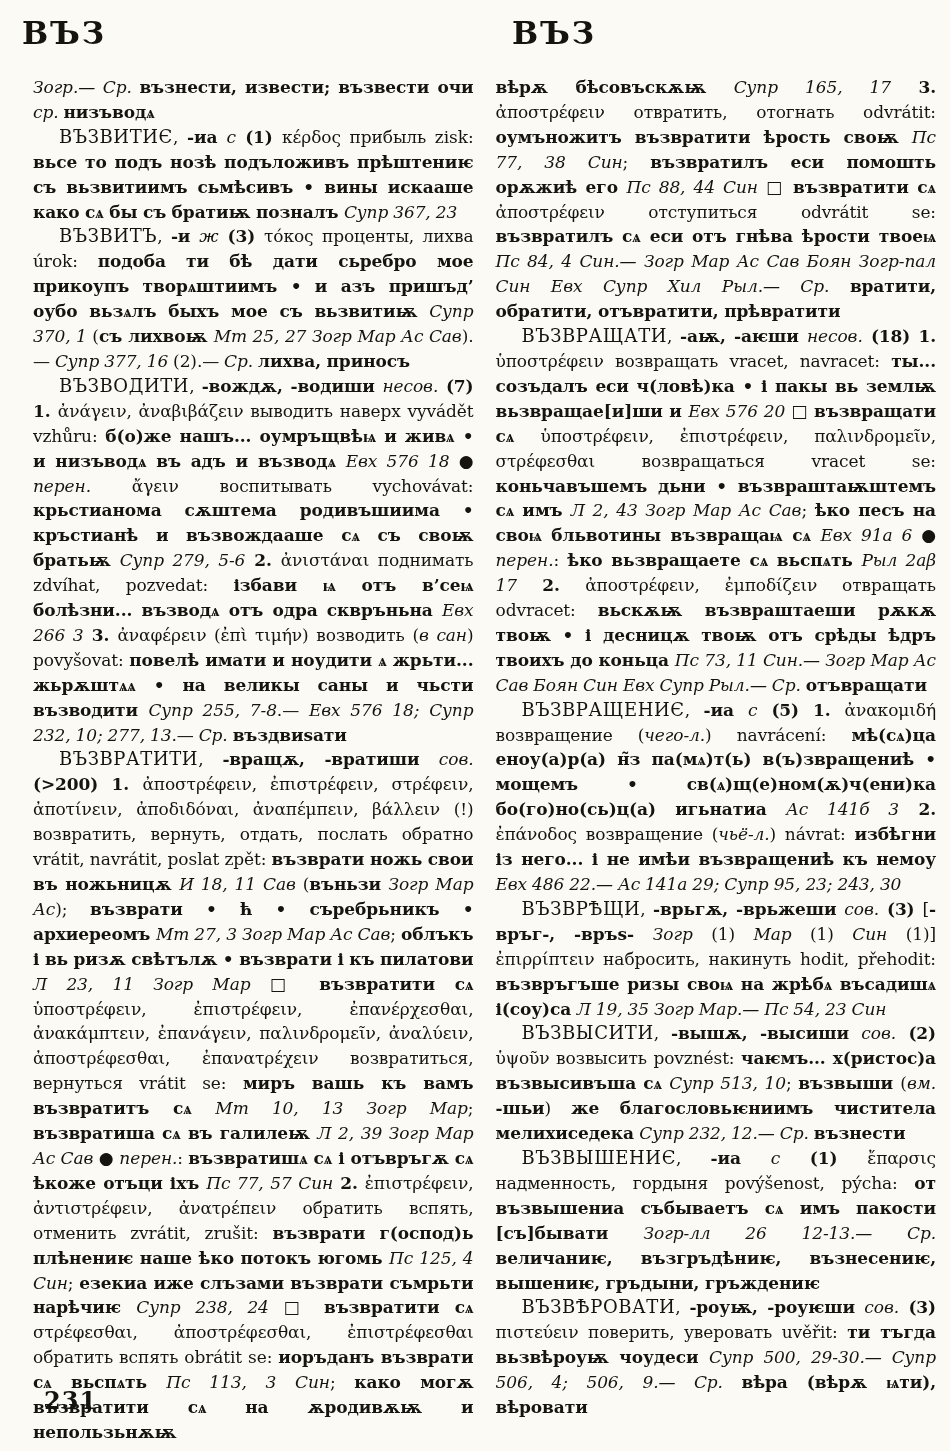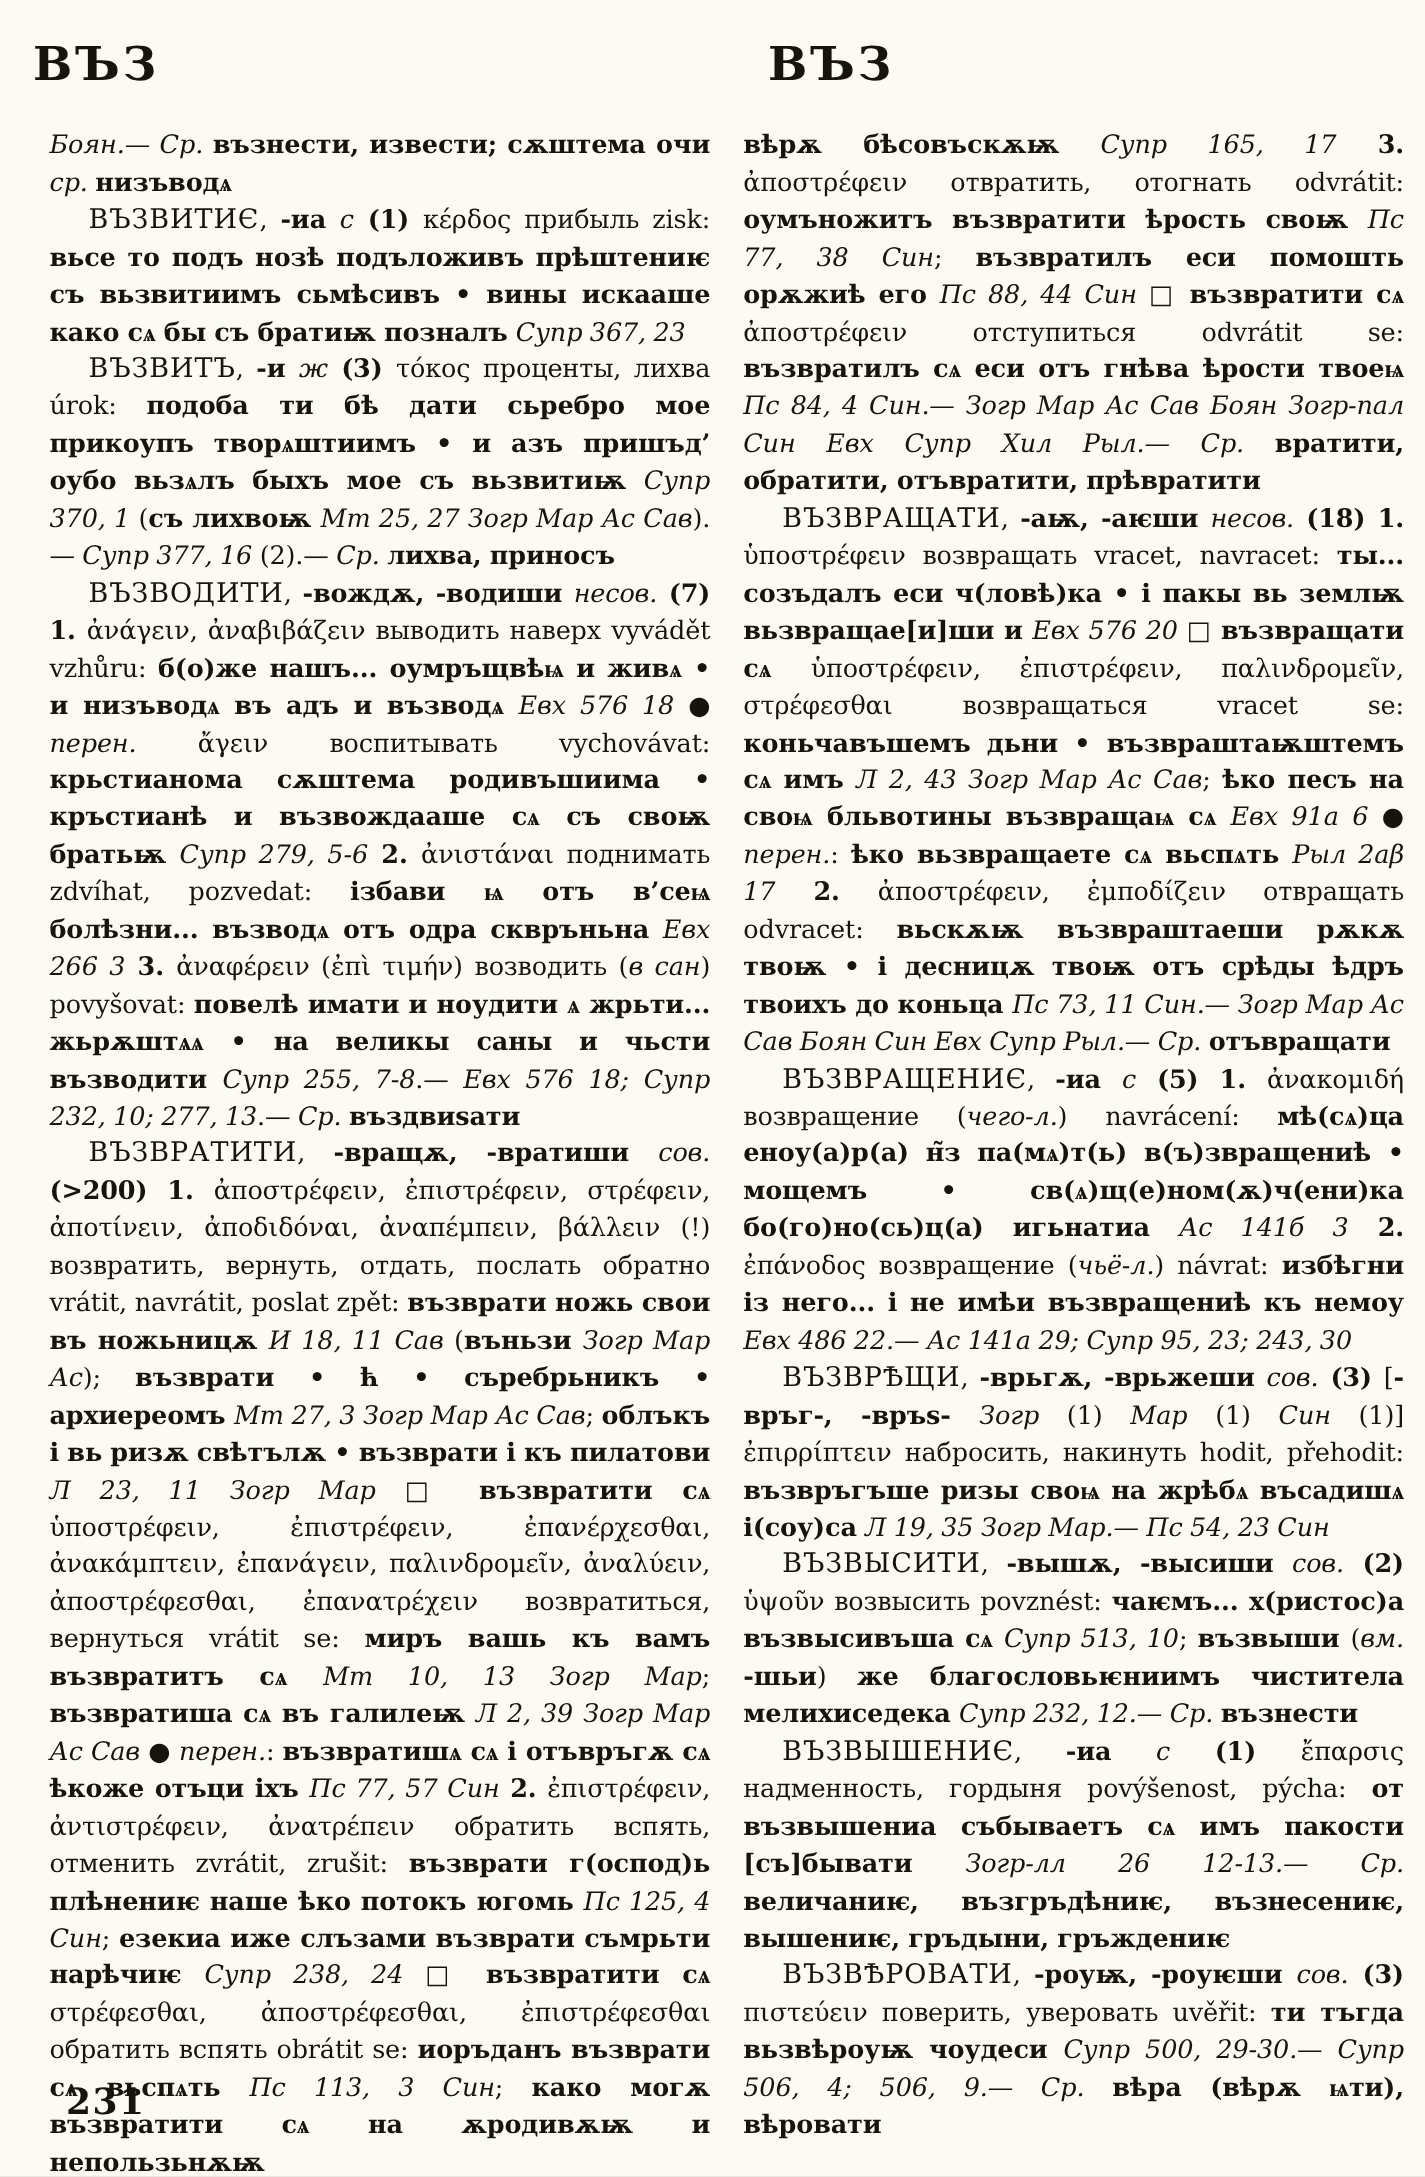--- a/index.html
+++ b/index.html
@@ -5,21 +5,21 @@
   html,body{margin:0;padding:0;background:#d9d7d2;}
   .page{
     position:relative;
     width:950px;height:1451px;
     margin:0 auto;
     background:#fbfaf4;
     color:#17140f;
     font-family:"DejaVu Serif", serif;
     overflow:hidden;
   }
-  .runheads{display:flex;padding-top:28px;}
+  .runheads{display:flex;padding-top:18px;}
   .rh{font-weight:bold;font-size:31px;letter-spacing:2px;line-height:1;}
   .rh-left{flex:0 0 457px;padding-left:22px;box-sizing:border-box;}
   .rh-right{padding-left:55px;}
   .cols{display:flex;gap:22px;padding:26px 14px 0 33px;}
   .col{width:441px;box-sizing:border-box;}
   .para{
     margin:0;
     font-size:17px;
     line-height:24.9px;
     text-align:justify;
@@ -42,21 +42,21 @@
 </head>
 <body>
 
 <div class="page">
   <div class="runheads">
     <div class="rh rh-left">ВЪЗ</div>
     <div class="rh rh-right">ВЪЗ</div>
   </div>
   <div class="cols">
     <div class="col">
-        <p class="para cont"><span class="s-i">Боян.— Ср. </span><span class="s-o">възнести, извести; сѫштема очи </span><span class="s-i">ср. </span><span class="s-o">низъводѧ</span></p>
+        <p class="para cont"><span class="s-i">Зогр.— Ср. </span><span class="s-o">възнести, извести; възвести очи </span><span class="s-i">ср. </span><span class="s-o">низъводѧ</span></p>
         <p class="para entry"><span class="s-h">ВЪЗВИТИЄ</span><span class="s-r">, </span><span class="s-o">-иа </span><span class="s-i">с</span><span class="s-b"> (1) </span><span class="s-g">κέρδος</span><span class="s-r"> прибыль zisk: </span><span class="s-o">вьсе то подъ нозѣ подъложивъ прѣштениѥ съ вьзвитиимъ сьмѣсивъ • вины искааше како сѧ бы съ братиѭ позналъ </span><span class="s-i">Супр 367, 23</span></p>
         <p class="para entry"><span class="s-h">ВЪЗВИТЪ</span><span class="s-r">, </span><span class="s-o">-и </span><span class="s-i">ж</span><span class="s-b"> (3) </span><span class="s-g">τόκος</span><span class="s-r"> проценты, лихва úrok: </span><span class="s-o">подоба ти бѣ дати сьребро мое прикоупъ творѧштиимъ • и азъ пришъд’ оубо вьзѧлъ быхъ мое съ вьзвитиѭ </span><span class="s-i">Супр 370, 1</span><span class="s-r"> (</span><span class="s-o">съ лихвоѭ </span><span class="s-i">Мт 25, 27 Зогр Мар Ас Сав</span><span class="s-r">).— </span><span class="s-i">Супр 377, 16</span><span class="s-r"> (2).— </span><span class="s-i">Ср. </span><span class="s-o">лихва, приносъ</span></p>
         <p class="para entry"><span class="s-h">ВЪЗВОДИТИ</span><span class="s-r">, </span><span class="s-o">-вождѫ, -водиши </span><span class="s-i">несов.</span><span class="s-b"> (7) 1. </span><span class="s-g">ἀνάγειν, ἀναβιβάζειν</span><span class="s-r"> выводить наверх vyvádět vzhůru: </span><span class="s-o">б(о)же нашъ... оумръщвѣѩ и живѧ • и низъводѧ въ адъ и възводѧ </span><span class="s-i">Евх 576 18</span><span class="s-r"> ● </span><span class="s-i">перен. </span><span class="s-g">ἄγειν</span><span class="s-r"> воспитывать vychovávat: </span><span class="s-o">крьстианома сѫштема родивъшиима • кръстианѣ и възвождааше сѧ съ своѭ братьѭ </span><span class="s-i">Супр 279, 5-6</span><span class="s-b"> 2. </span><span class="s-g">ἀνιστάναι</span><span class="s-r"> поднимать zdvíhat, pozvedat: </span><span class="s-o">ізбави ѩ отъ в’сеѩ болѣзни... възводѧ отъ одра сквръньна </span><span class="s-i">Евх 266 3</span><span class="s-b"> 3. </span><span class="s-g">ἀναφέρειν (ἐπὶ τιμήν)</span><span class="s-r"> возводить (</span><span class="s-i">в сан</span><span class="s-r">) povyšovat: </span><span class="s-o">повелѣ имати и ноудити ѧ жрьти... жьрѫштѧѧ • на великы саны и чьсти възводити </span><span class="s-i">Супр 255, 7-8</span><span class="s-r">.— </span><span class="s-i">Евх 576 18; Супр 232, 10; 277, 13</span><span class="s-r">.— </span><span class="s-i">Ср. </span><span class="s-o">въздвиѕати</span></p>
         <p class="para entry"><span class="s-h">ВЪЗВРАТИТИ</span><span class="s-r">, </span><span class="s-o">-вращѫ, -вратиши </span><span class="s-i">сов.</span><span class="s-b"> (&gt;200) 1. </span><span class="s-g">ἀποστρέφειν, ἐπιστρέφειν, στρέφειν, ἀποτίνειν, ἀποδιδόναι, ἀναπέμπειν, βάλλειν</span><span class="s-r"> (!) возвратить, вернуть, отдать, послать обратно vrátit, navrátit, poslat zpět: </span><span class="s-o">възврати ножь свои въ ножьницѫ </span><span class="s-i">И 18, 11 Сав</span><span class="s-r"> (</span><span class="s-o">въньзи </span><span class="s-i">Зогр Мар Ас</span><span class="s-r">); </span><span class="s-o">възврати • ћ • съребрьникъ • архиереомъ </span><span class="s-i">Мт 27, 3 Зогр Мар Ас Сав</span><span class="s-r">; </span><span class="s-o">облъкъ і вь ризѫ свѣтълѫ • възврати і къ пилатови </span><span class="s-i">Л 23, 11 Зогр Мар</span><span class="s-r"> □ </span><span class="s-o">възвратити сѧ </span><span class="s-g">ὑποστρέφειν, ἐπιστρέφειν, ἐπανέρχεσθαι, ἀνακάμπτειν, ἐπανάγειν, παλινδρομεῖν, ἀναλύειν, ἀποστρέφεσθαι, ἐπανατρέχειν</span><span class="s-r"> возвратиться, вернуться vrátit se: </span><span class="s-o">миръ вашь къ вамъ възвратитъ сѧ </span><span class="s-i">Мт 10, 13 Зогр Мар</span><span class="s-r">; </span><span class="s-o">възвратиша сѧ въ галилеѭ </span><span class="s-i">Л 2, 39 Зогр Мар Ас Сав</span><span class="s-r"> ● </span><span class="s-i">перен.</span><span class="s-r">: </span><span class="s-o">възвратишѧ сѧ і отъвръгѫ сѧ ѣкоже отъци іхъ </span><span class="s-i">Пс 77, 57 Син</span><span class="s-b"> 2. </span><span class="s-g">ἐπιστρέφειν, ἀντιστρέφειν, ἀνατρέπειν</span><span class="s-r"> обратить вспять, отменить zvrátit, zrušit: </span><span class="s-o">възврати г(оспод)ь плѣнениѥ наше ѣко потокъ югомь </span><span class="s-i">Пс 125, 4 Син</span><span class="s-r">; </span><span class="s-o">езекиа иже слъзами възврати съмрьти нарѣчиѥ </span><span class="s-i">Супр 238, 24</span><span class="s-r"> □ </span><span class="s-o">възвратити сѧ </span><span class="s-g">στρέφεσθαι, ἀποστρέφεσθαι, ἐπιστρέφεσθαι</span><span class="s-r"> обратить вспять obrátit se: </span><span class="s-o">иоръданъ възврати сѧ вьспѧть </span><span class="s-i">Пс 113, 3 Син</span><span class="s-r">; </span><span class="s-o">како могѫ възвратити сѧ на ѫродивѫѭ и непользьнѫѭ</span></p>
       </div>
     <div class="col">
         <p class="para cont"><span class="s-o">вѣрѫ бѣсовъскѫѭ </span><span class="s-i">Супр 165, 17</span><span class="s-b"> 3. </span><span class="s-g">ἀποστρέφειν</span><span class="s-r"> отвратить, отогнать odvrátit: </span><span class="s-o">оумъножитъ възвратити ѣрость своѭ </span><span class="s-i">Пс 77, 38 Син</span><span class="s-r">; </span><span class="s-o">възвратилъ еси помошть орѫжиѣ его </span><span class="s-i">Пс 88, 44 Син</span><span class="s-r"> □ </span><span class="s-o">възвратити сѧ </span><span class="s-g">ἀποστρέφειν</span><span class="s-r"> отступиться odvrátit se: </span><span class="s-o">възвратилъ сѧ еси отъ гнѣва ѣрости твоеѩ </span><span class="s-i">Пс 84, 4 Син.— Зогр Мар Ас Сав Боян Зогр-пал Син Евх Супр Хил Рыл.— Ср. </span><span class="s-o">вратити, обратити, отъвратити, прѣвратити</span></p>
         <p class="para entry"><span class="s-h">ВЪЗВРАЩАТИ</span><span class="s-r">, </span><span class="s-o">-аѭ, -аѥши </span><span class="s-i">несов.</span><span class="s-b"> (18) 1. </span><span class="s-g">ὑποστρέφειν</span><span class="s-r"> возвращать vracet, navracet: </span><span class="s-o">ты... созъдалъ еси ч(ловѣ)ка • і пакы вь землѭ вьзвращае[и]ши и </span><span class="s-i">Евх 576 20</span><span class="s-r"> □ </span><span class="s-o">възвращати сѧ </span><span class="s-g">ὑποστρέφειν, ἐπιστρέφειν, παλινδρομεῖν, στρέφεσθαι</span><span class="s-r"> возвращаться vracet se: </span><span class="s-o">коньчавъшемъ дьни • възвраштаѭштемъ сѧ имъ </span><span class="s-i">Л 2, 43 Зогр Мар Ас Сав</span><span class="s-r">; </span><span class="s-o">ѣко песъ на своѩ бльвотины възвращаѩ сѧ </span><span class="s-i">Евх 91а 6</span><span class="s-r"> ● </span><span class="s-i">перен.</span><span class="s-r">: </span><span class="s-o">ѣко вьзвращаете сѧ вьспѧть </span><span class="s-i">Рыл 2аβ 17</span><span class="s-b"> 2. </span><span class="s-g">ἀποστρέφειν, ἐμποδίζειν</span><span class="s-r"> отвращать odvracet: </span><span class="s-o">вьскѫѭ възвраштаеши рѫкѫ твоѭ • і десницѫ твоѭ отъ срѣды ѣдръ твоихъ до коньца </span><span class="s-i">Пс 73, 11 Син.— Зогр Мар Ас Сав Боян Син Евх Супр Рыл.— Ср. </span><span class="s-o">отъвращати</span></p>
         <p class="para entry"><span class="s-h">ВЪЗВРАЩЕНИЄ</span><span class="s-r">, </span><span class="s-o">-иа </span><span class="s-i">с</span><span class="s-b"> (5) 1. </span><span class="s-g">ἀνακομιδή</span><span class="s-r"> возвращение (</span><span class="s-i">чего-л.</span><span class="s-r">) navrácení: </span><span class="s-o">мѣ(сѧ)ца еноу(а)р(а) н̃з па(мѧ)т(ь) в(ъ)звращениѣ • мощемъ • св(ѧ)щ(е)ном(ѫ)ч(ени)ка бо(го)но(сь)ц(а) игьнатиа </span><span class="s-i">Ас 141б 3</span><span class="s-b"> 2. </span><span class="s-g">ἐπάνοδος</span><span class="s-r"> возвращение (</span><span class="s-i">чьё-л.</span><span class="s-r">) návrat: </span><span class="s-o">избѣгни із него... і не имѣи възвращениѣ къ немоу </span><span class="s-i">Евх 486 22.— Ас 141а 29; Супр 95, 23; 243, 30</span></p>
         <p class="para entry"><span class="s-h">ВЪЗВРѢЩИ</span><span class="s-r">, </span><span class="s-o">-врьгѫ, -врьжеши </span><span class="s-i">сов.</span><span class="s-b"> (3) </span><span class="s-r">[</span><span class="s-o">-връг-, -връѕ- </span><span class="s-i">Зогр</span><span class="s-r"> (1) </span><span class="s-i">Мар</span><span class="s-r"> (1) </span><span class="s-i">Син</span><span class="s-r"> (1)] </span><span class="s-g">ἐπιρρίπτειν</span><span class="s-r"> набросить, накинуть hodit, přehodit: </span><span class="s-o">възвръгъше ризы своѩ на жрѣбѧ въсадишѧ і(соу)са </span><span class="s-i">Л 19, 35 Зогр Мар.— Пс 54, 23 Син</span></p>

